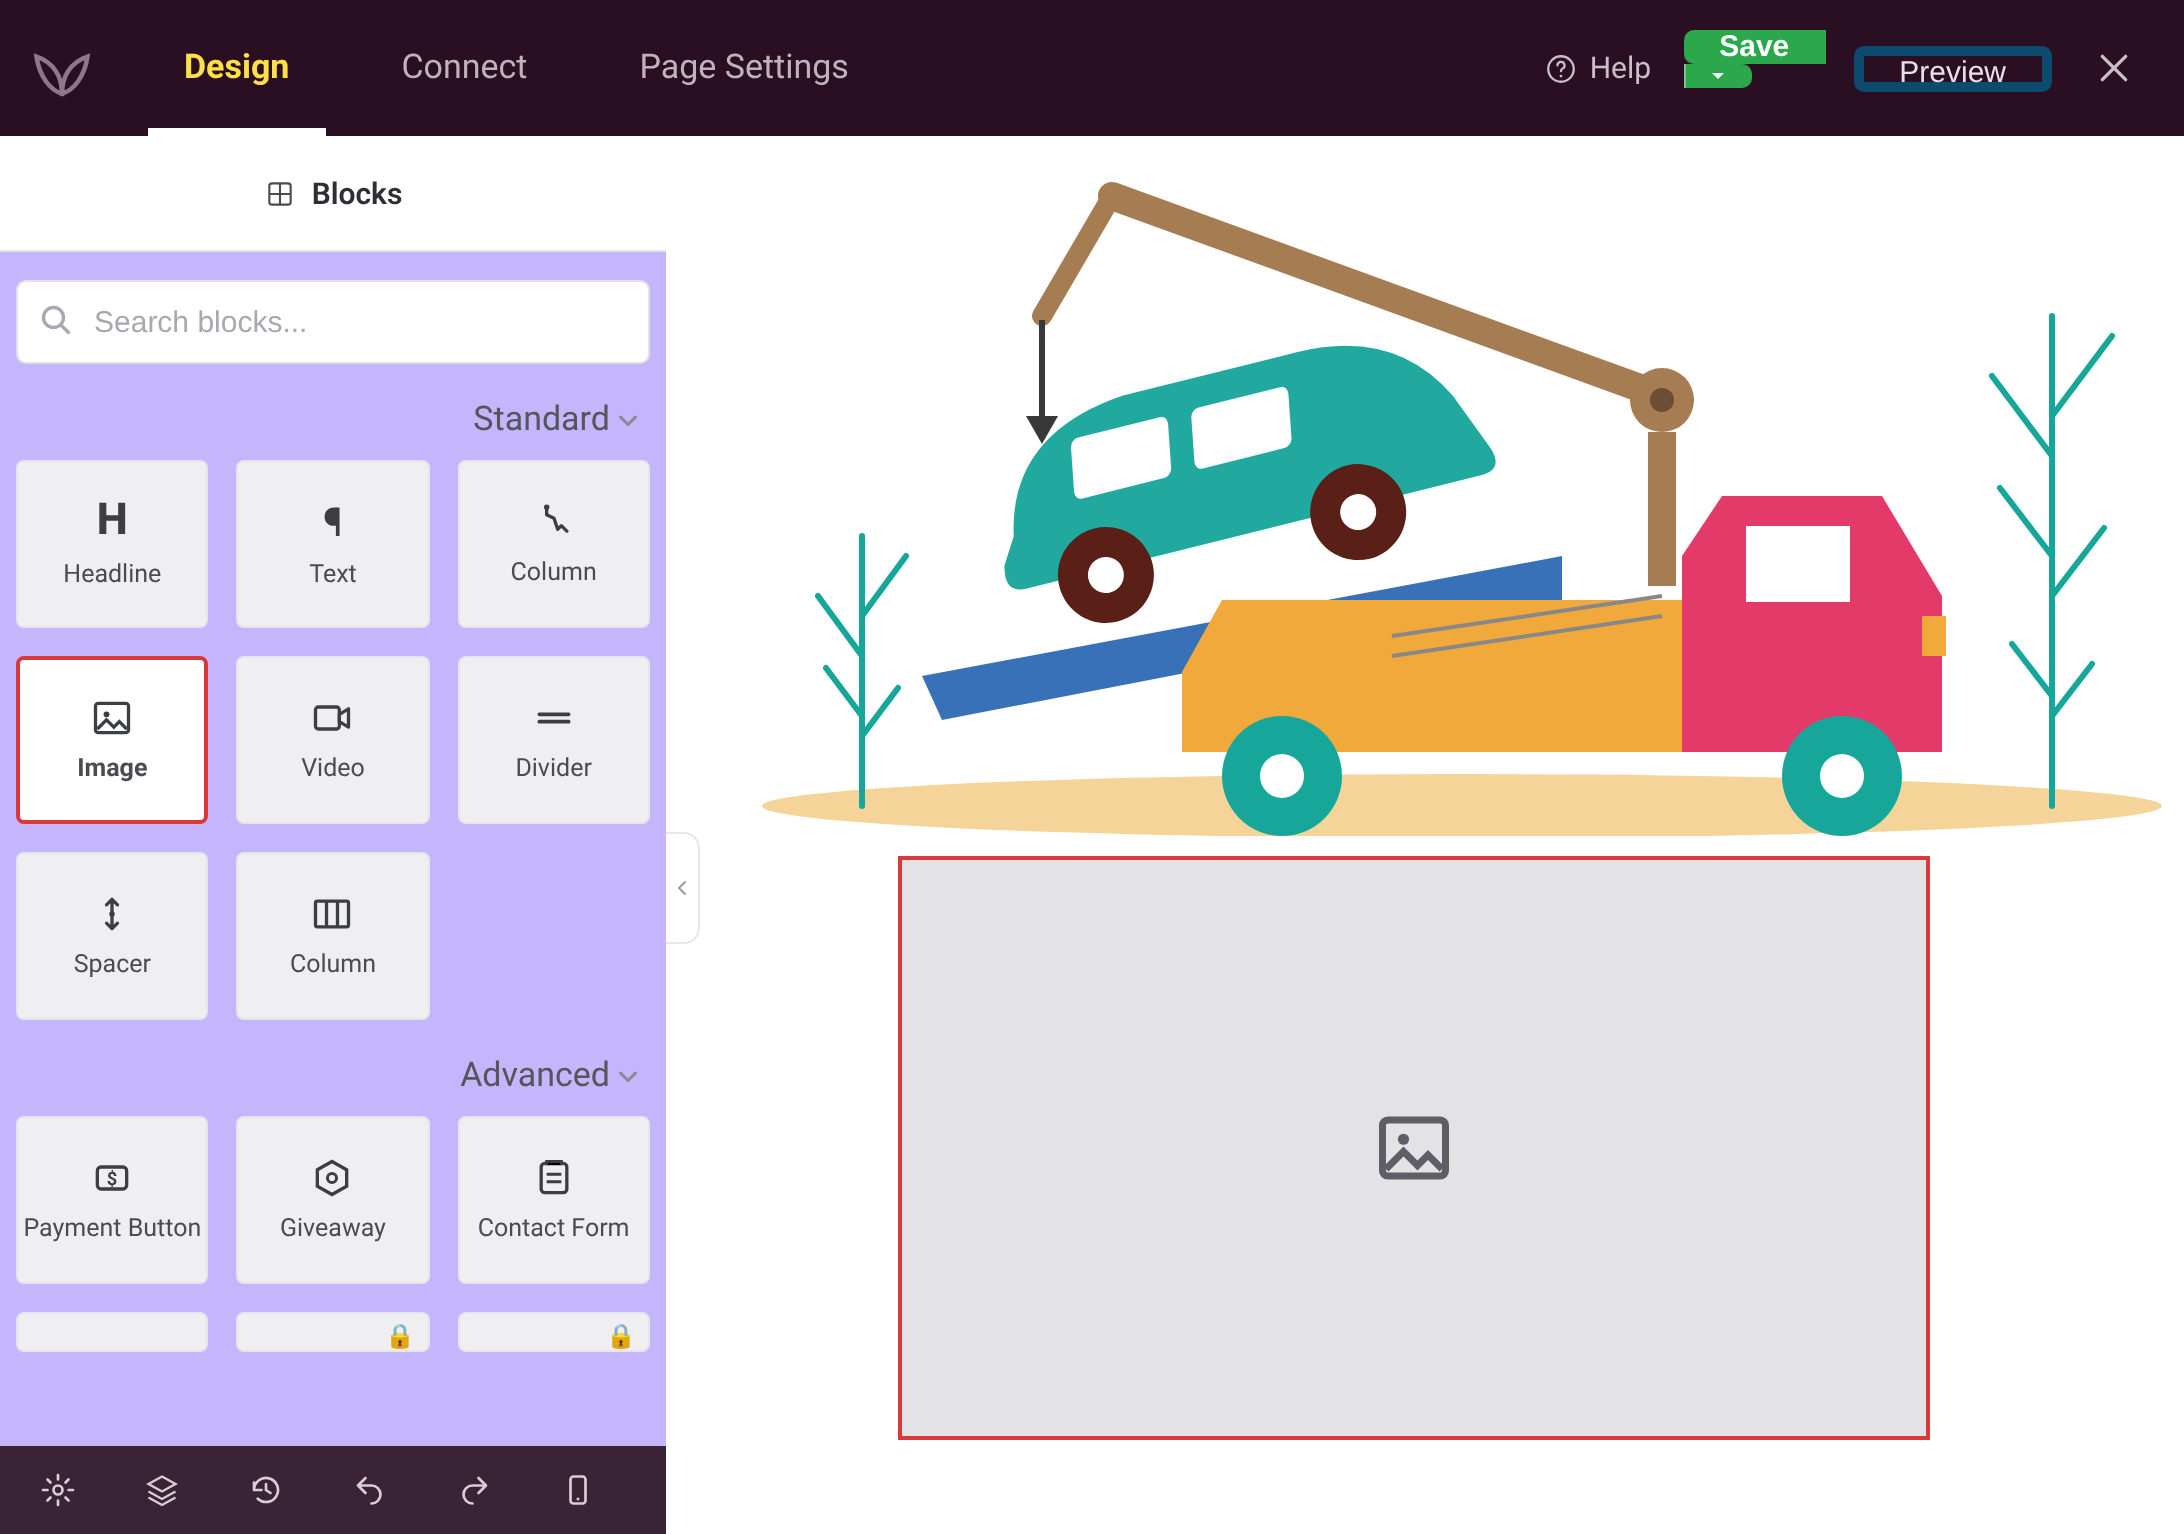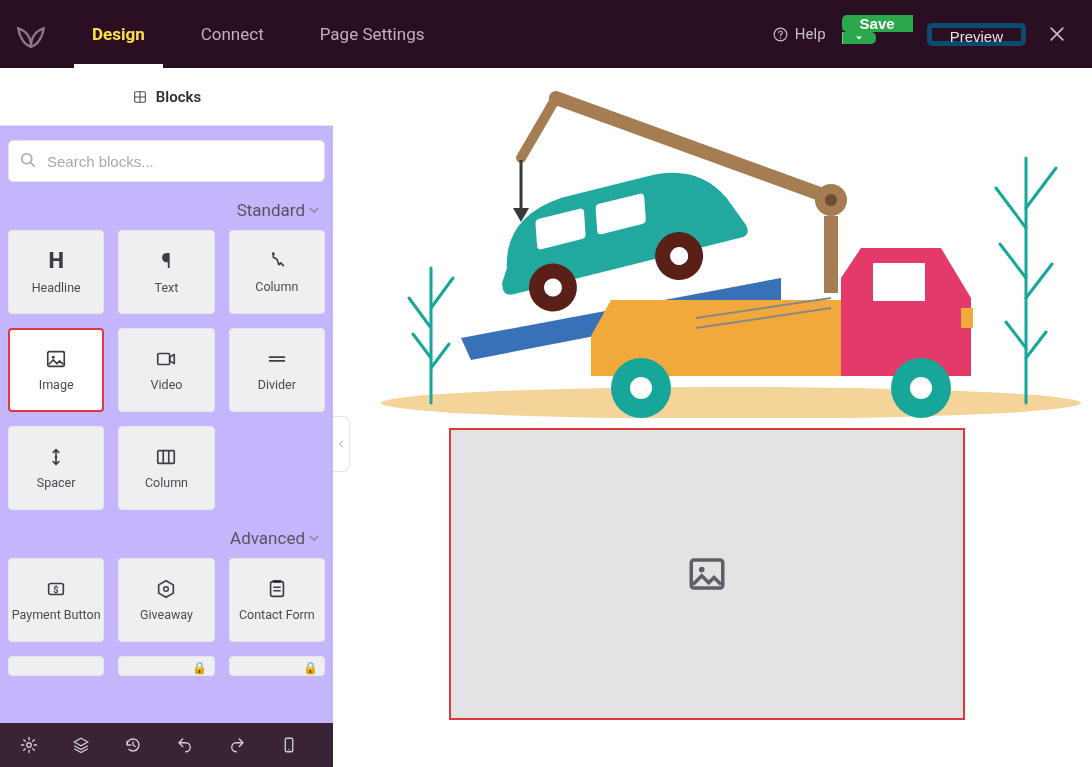--- a/index.html
+++ b/index.html
@@ -25,21 +25,21 @@
   .side-tab { flex:1; display:flex; align-items:center; justify-content:center; gap:8px; font-size:15px; color:#6e6e78; cursor:pointer; background:#eaeaee;}
   .side-tab.active { background:#fff; color:#2e2e35; font-weight:600;}
   .side-body { padding:14px 8px; overflow:hidden; flex:1;}
   .search { position:relative; margin-bottom:18px;}
   .search input { width:100%; height:42px; border:1px solid #e1e1e6; border-radius:5px; padding:0 12px 0 38px; font-size:15px; color:#444; outline:none;}
   .search input::placeholder { color:#a8a8b0;}
   .search .sicon { position:absolute; left:10px; top:10px; color:#a8a8b0;}
   .section-head { display:flex; align-items:center; justify-content:flex-end; color:#55555c; font-size:17px; margin:18px 2px 10px;}
   .grid { display:grid; grid-template-columns: repeat(3, 1fr); gap:14px;}
   .block { height:84px; background:#efeff2; border:1px solid #e6e6ea; border-radius:4px; display:flex; flex-direction:column; align-items:center; justify-content:center; gap:8px; cursor:grab; position:relative;}
-  .block.selected { border:2px solid #d9393a; background:#fff;}
+  .block.selected { border:2px solid #d9393a; background:#fff;font-weight:bold;}
   .block .bicon { color:#3d3d44; }
   .block .blabel { font-size:12.5px; color:#4b4b52; text-align:center; line-height:1.15;}
   .lock-badge { position:absolute; top:4px; right:6px; color:#2aa84b; font-size:12px;}
   
   .bottombar { position:absolute; left:0; bottom:0; height:44px; width:333px; background:#3a2334; display:flex; align-items:center; gap:26px; padding:0 16px; }
   .bottombar .bbtn { width:26px; height:26px; display:flex; align-items:center; justify-content:center; color:#d7cdd4; cursor:pointer;}
   
   .canvas { flex:1; background:#ffffff; position:relative; overflow:hidden;}
   .collapse-handle { position:absolute; left:-1px; top:348px; width:18px; height:56px; background:#fff; border:1px solid #e6e6ea; border-left:none; border-radius:0 8px 8px 0; display:flex; align-items:center; justify-content:center; color:#9a9aa2; cursor:pointer; z-index:5;}
   .illus { position:absolute; left:28px; top:0; width:720px; }

